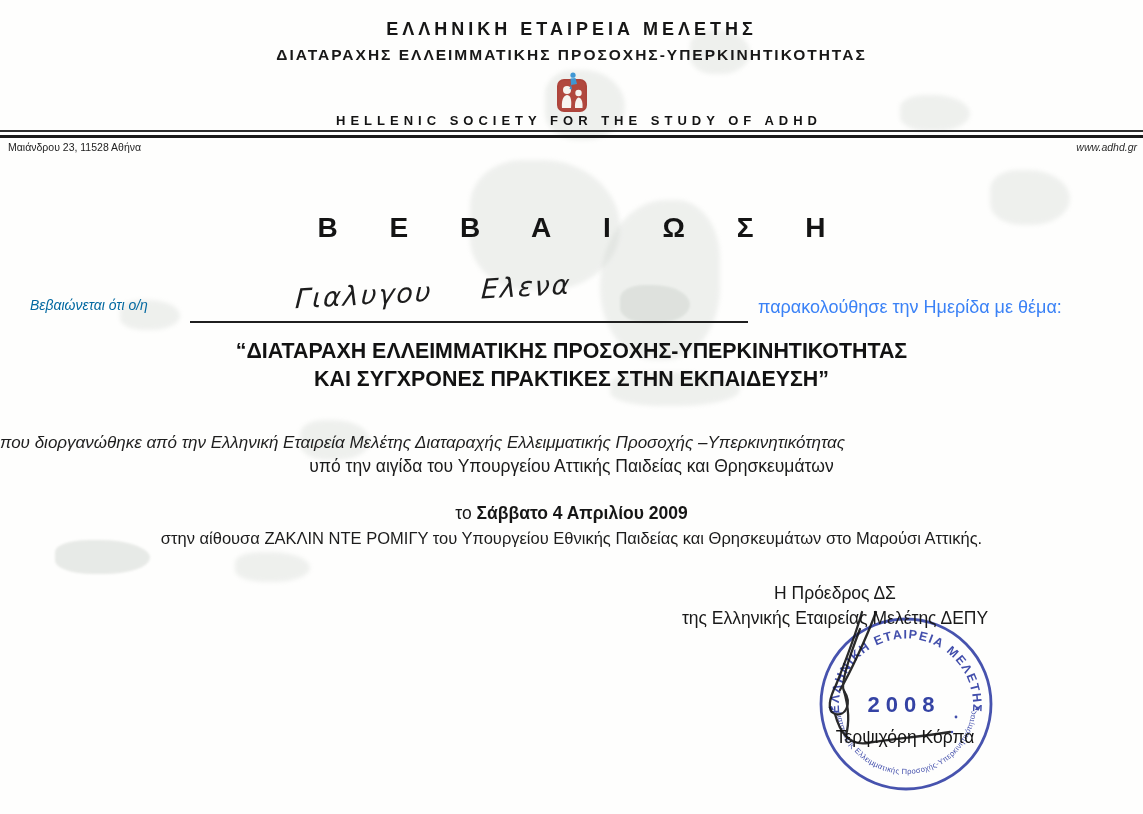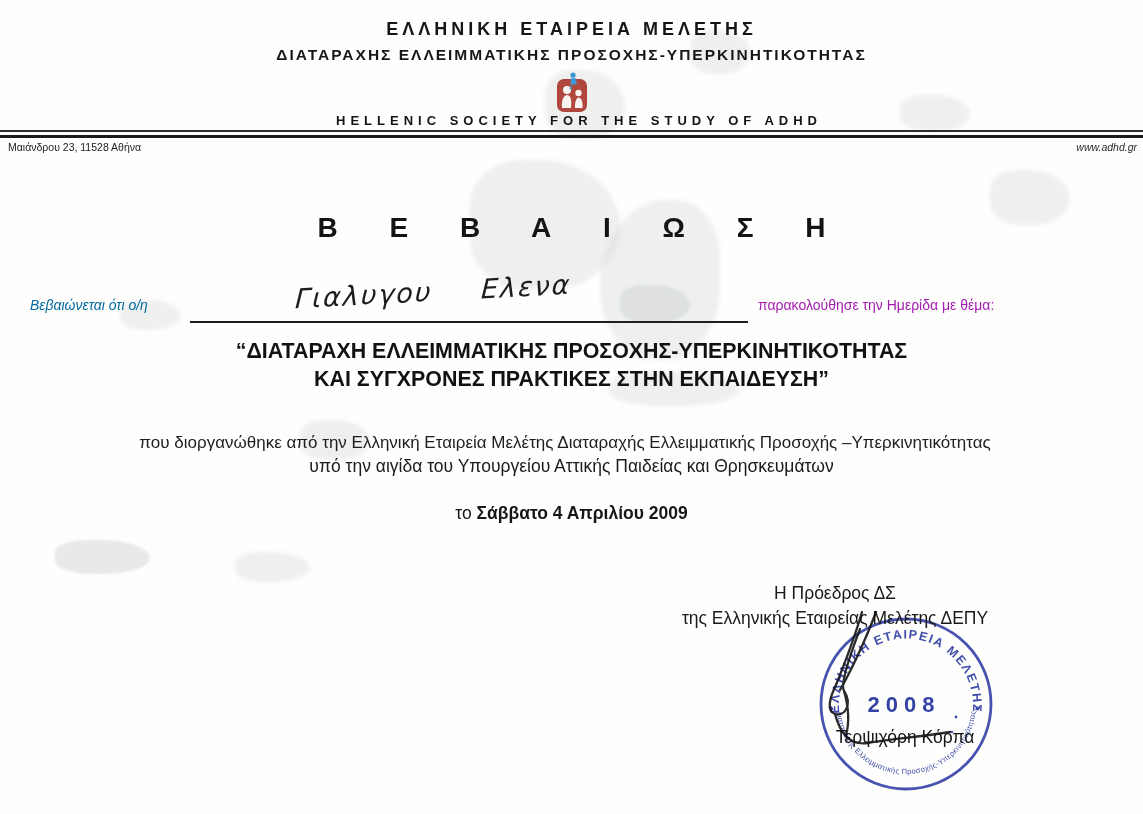--- a/index.html
+++ b/index.html
@@ -82,35 +82,35 @@
     position: absolute; top: 276px; left: 295px;
     font-family: "DejaVu Sans", sans-serif;
     font-style: italic;
     font-size: 27px; color: #1d1d1d;
     letter-spacing: 2px; word-spacing: 38px;
     transform: rotate(-3deg) skewX(-6deg);
     white-space: nowrap;
   }
   .certify-suffix {
     position: absolute; top: 297px; left: 758px;
-    font-size: 14px; color: #a21caf;
+    font-size: 18px; color: #3b82f6;
   }
 
   
   .theme {
     position: absolute; left: 0; right: 0;
     text-align: center;
     font-size: 22.5px; font-weight: bold; color: #121212;
     transform: scaleX(.95);
   }
   .theme.l1 { top: 338px; }
   .theme.l2 { top: 366px; }
 
   
-  .org-par1 { position: absolute; top: 433px; left: 0; right: 13px; text-align: center; font-size: 17px; color: #1e1e1e; }
+  .org-par1 { position: absolute; top: 433px; left: 0; right: 13px; text-align: left; font-size: 17px; color: #1e1e1e; font-style: italic; }
   .org-par2 { position: absolute; top: 456px; left: 0; right: 0; text-align: center; font-size: 17.5px; color: #1b1b1b; }
   .date-line { position: absolute; top: 503px; left: 0; right: 0; text-align: center; font-size: 17.5px; color: #161616; }
   .date-prefix { white-space: pre; margin-top: 7px; }
   .date-bold { font-weight: bold; }
   .venue-line { position: absolute; top: 529px; left: 0; right: 0; text-align: center; font-size: 16.5px; color: #1c1c1c; }
 
   
   .sign-block {
     position: absolute; top: 583px; left: 625px; width: 420px;
     text-align: center; z-index: 3;
@@ -180,20 +180,21 @@
   <span class="handwritten-name">Γιαλυγου Ελενα</span>
   <span class="certify-suffix">παρακολούθησε την Ημερίδα με θέμα:</span>
 
   <div class="theme l1">“ΔΙΑΤΑΡΑΧΗ ΕΛΛΕΙΜΜΑΤΙΚΗΣ ΠΡΟΣΟΧΗΣ-ΥΠΕΡΚΙΝΗΤΙΚΟΤΗΤΑΣ</div>
   <div class="theme l2">ΚΑΙ ΣΥΓΧΡΟΝΕΣ ΠΡΑΚΤΙΚΕΣ ΣΤΗΝ ΕΚΠΑΙΔΕΥΣΗ”</div>
 
   <div class="org-par1">που διοργανώθηκε από την Ελληνική Εταιρεία Μελέτης Διαταραχής Ελλειμματικής Προσοχής –Υπερκινητικότητας</div>
   <div class="org-par2">υπό την αιγίδα του Υπουργείου Αττικής Παιδείας και Θρησκευμάτων</div>
 
   <div class="date-line"><span class="date-prefix">το </span><span class="date-bold">Σάββατο 4 Απριλίου 2009</span></div>
+  <div class="venue-line">στην αίθουσα ΖΑΚΛΙΝ ΝΤΕ ΡΟΜΙΓΥ του Υπουργείου Εθνικής Παιδείας και Θρησκευμάτων στο Μαρούσι Αττικής.</div>
 
   <div class="sign-block">
     <div class="sign-role1">Η Πρόεδρος ΔΣ</div>
     <div class="sign-role2">της Ελληνικής Εταιρείας Μελέτης ΔΕΠΥ</div>
   </div>
 
   <svg class="stamp-svg" width="200" height="190" viewBox="0 0 200 190">
     <defs>
       <path id="arcTop" d="M 41.7 126.5 A 67 67 0 1 1 158.3 126.5" fill="none"></path>
       <path id="arcBottom" d="M 30 92 A 70 70 0 0 0 170 92" fill="none"></path>

